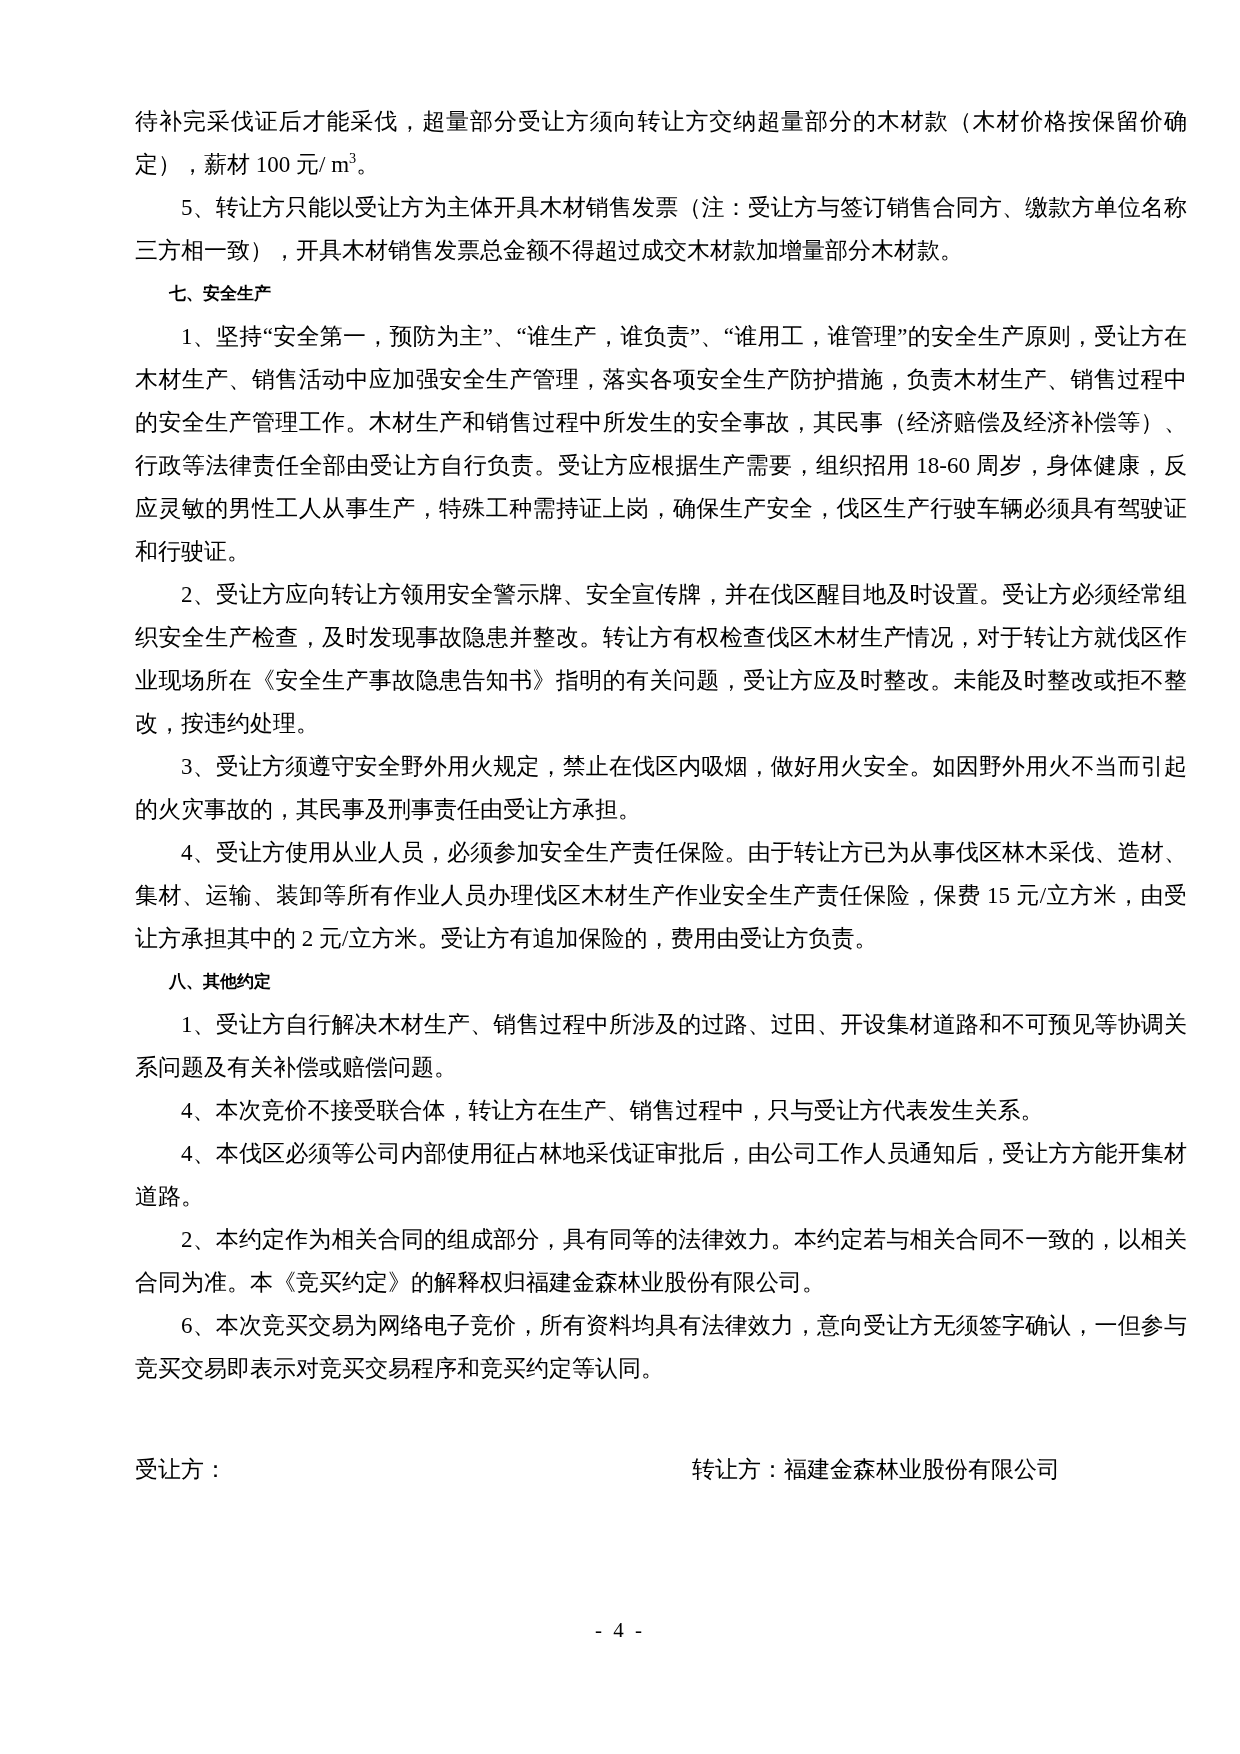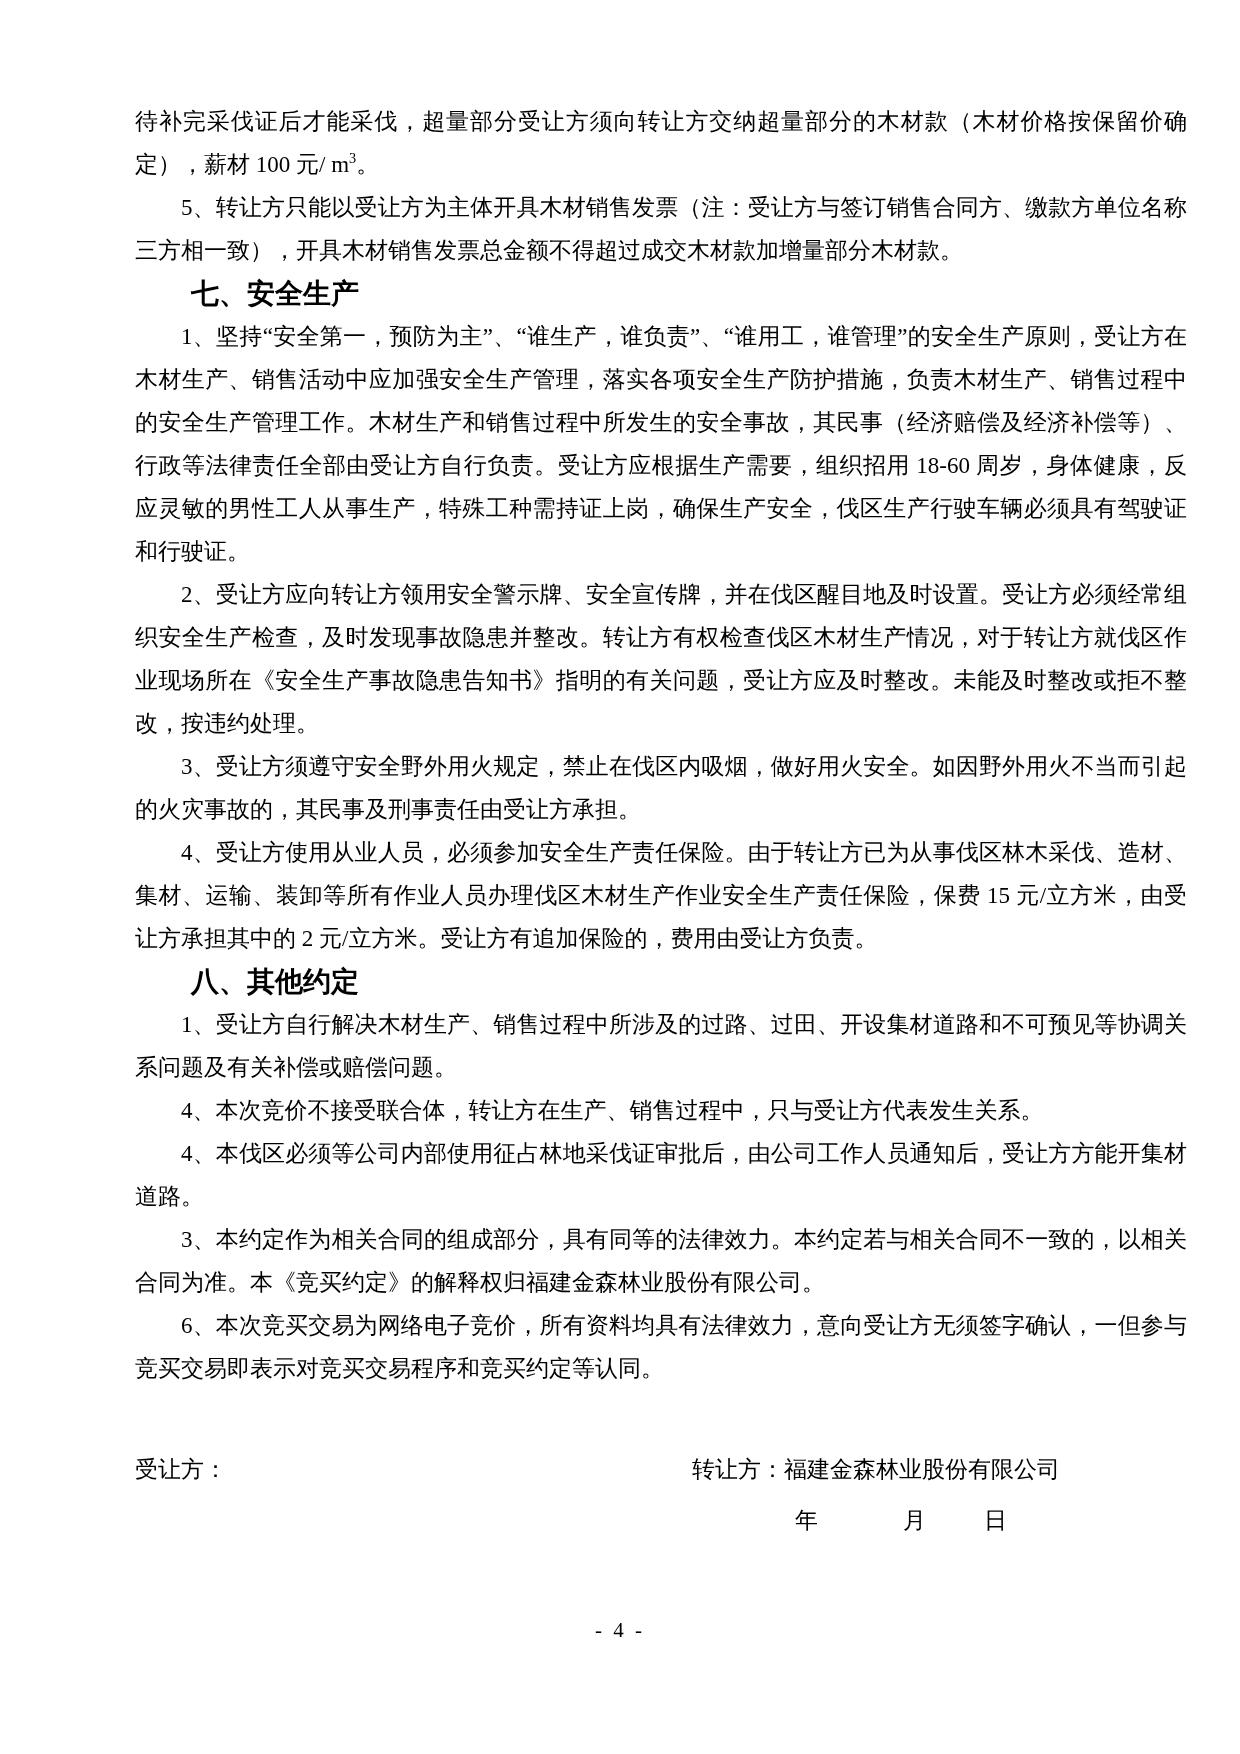--- a/index.html
+++ b/index.html
@@ -20,21 +20,21 @@
     top: 100px;
     width: 1052px;
     font-size: 23px;
     line-height: 43px;
     text-align: justify;
     margin-left: 39px;
   }
   .para { text-indent: 2em; }
   .para.no-indent { text-indent: 0; }
   .heading {
-    font-size: 28px;
+    font-size: 17px;
     font-weight: bold;
     text-indent: 2em;
     font-family: "Liberation Sans", "DejaVu Sans", sans-serif;
     line-height: 43px;
   }
   sup.cubic {
     font-size: 0.62em;
     vertical-align: super;
     line-height: 0;
   }
@@ -88,26 +88,25 @@
 
   <h3 class="heading">八、其他约定</h3>
 
   <p class="para">1、受让方自行解决木材生产、销售过程中所涉及的过路、过田、开设集材道路和不可预见等协调关系问题及有关补偿或赔偿问题。</p>
 
 
   <p class="para">4、本次竞价不接受联合体，转让方在生产、销售过程中，只与受让方代表发生关系。</p>
 
   <p class="para">4、本伐区必须等公司内部使用征占林地采伐证审批后，由公司工作人员通知后，受让方方能开集材道路。</p>
 
-  <p class="para">3、本约定作为相关合同的组成部分，具有同等的法律效力。本约定若与相关合同不一致的，以相关合同为准。本《竞买约定》的解释权归福建金森林业股份有限公司。</p>
+  <p class="para">2、本约定作为相关合同的组成部分，具有同等的法律效力。本约定若与相关合同不一致的，以相关合同为准。本《竞买约定》的解释权归福建金森林业股份有限公司。</p>
 
   <p class="para">6、本次竞买交易为网络电子竞价，所有资料均具有法律效力，意向受让方无须签字确认，一但参与竞买交易即表示对竞买交易程序和竞买约定等认同。</p>
 
   <div class="sig-row">
     <span class="sig-left">受让方：</span>
     <span class="sig-right">转让方：福建金森林业股份有限公司</span>
   </div>
 
-  <div class="sig-date">年　　　月　　日</div>
 
 </div>
 
 <div class="footer">- 4 -</div>
 
 </body></html>

